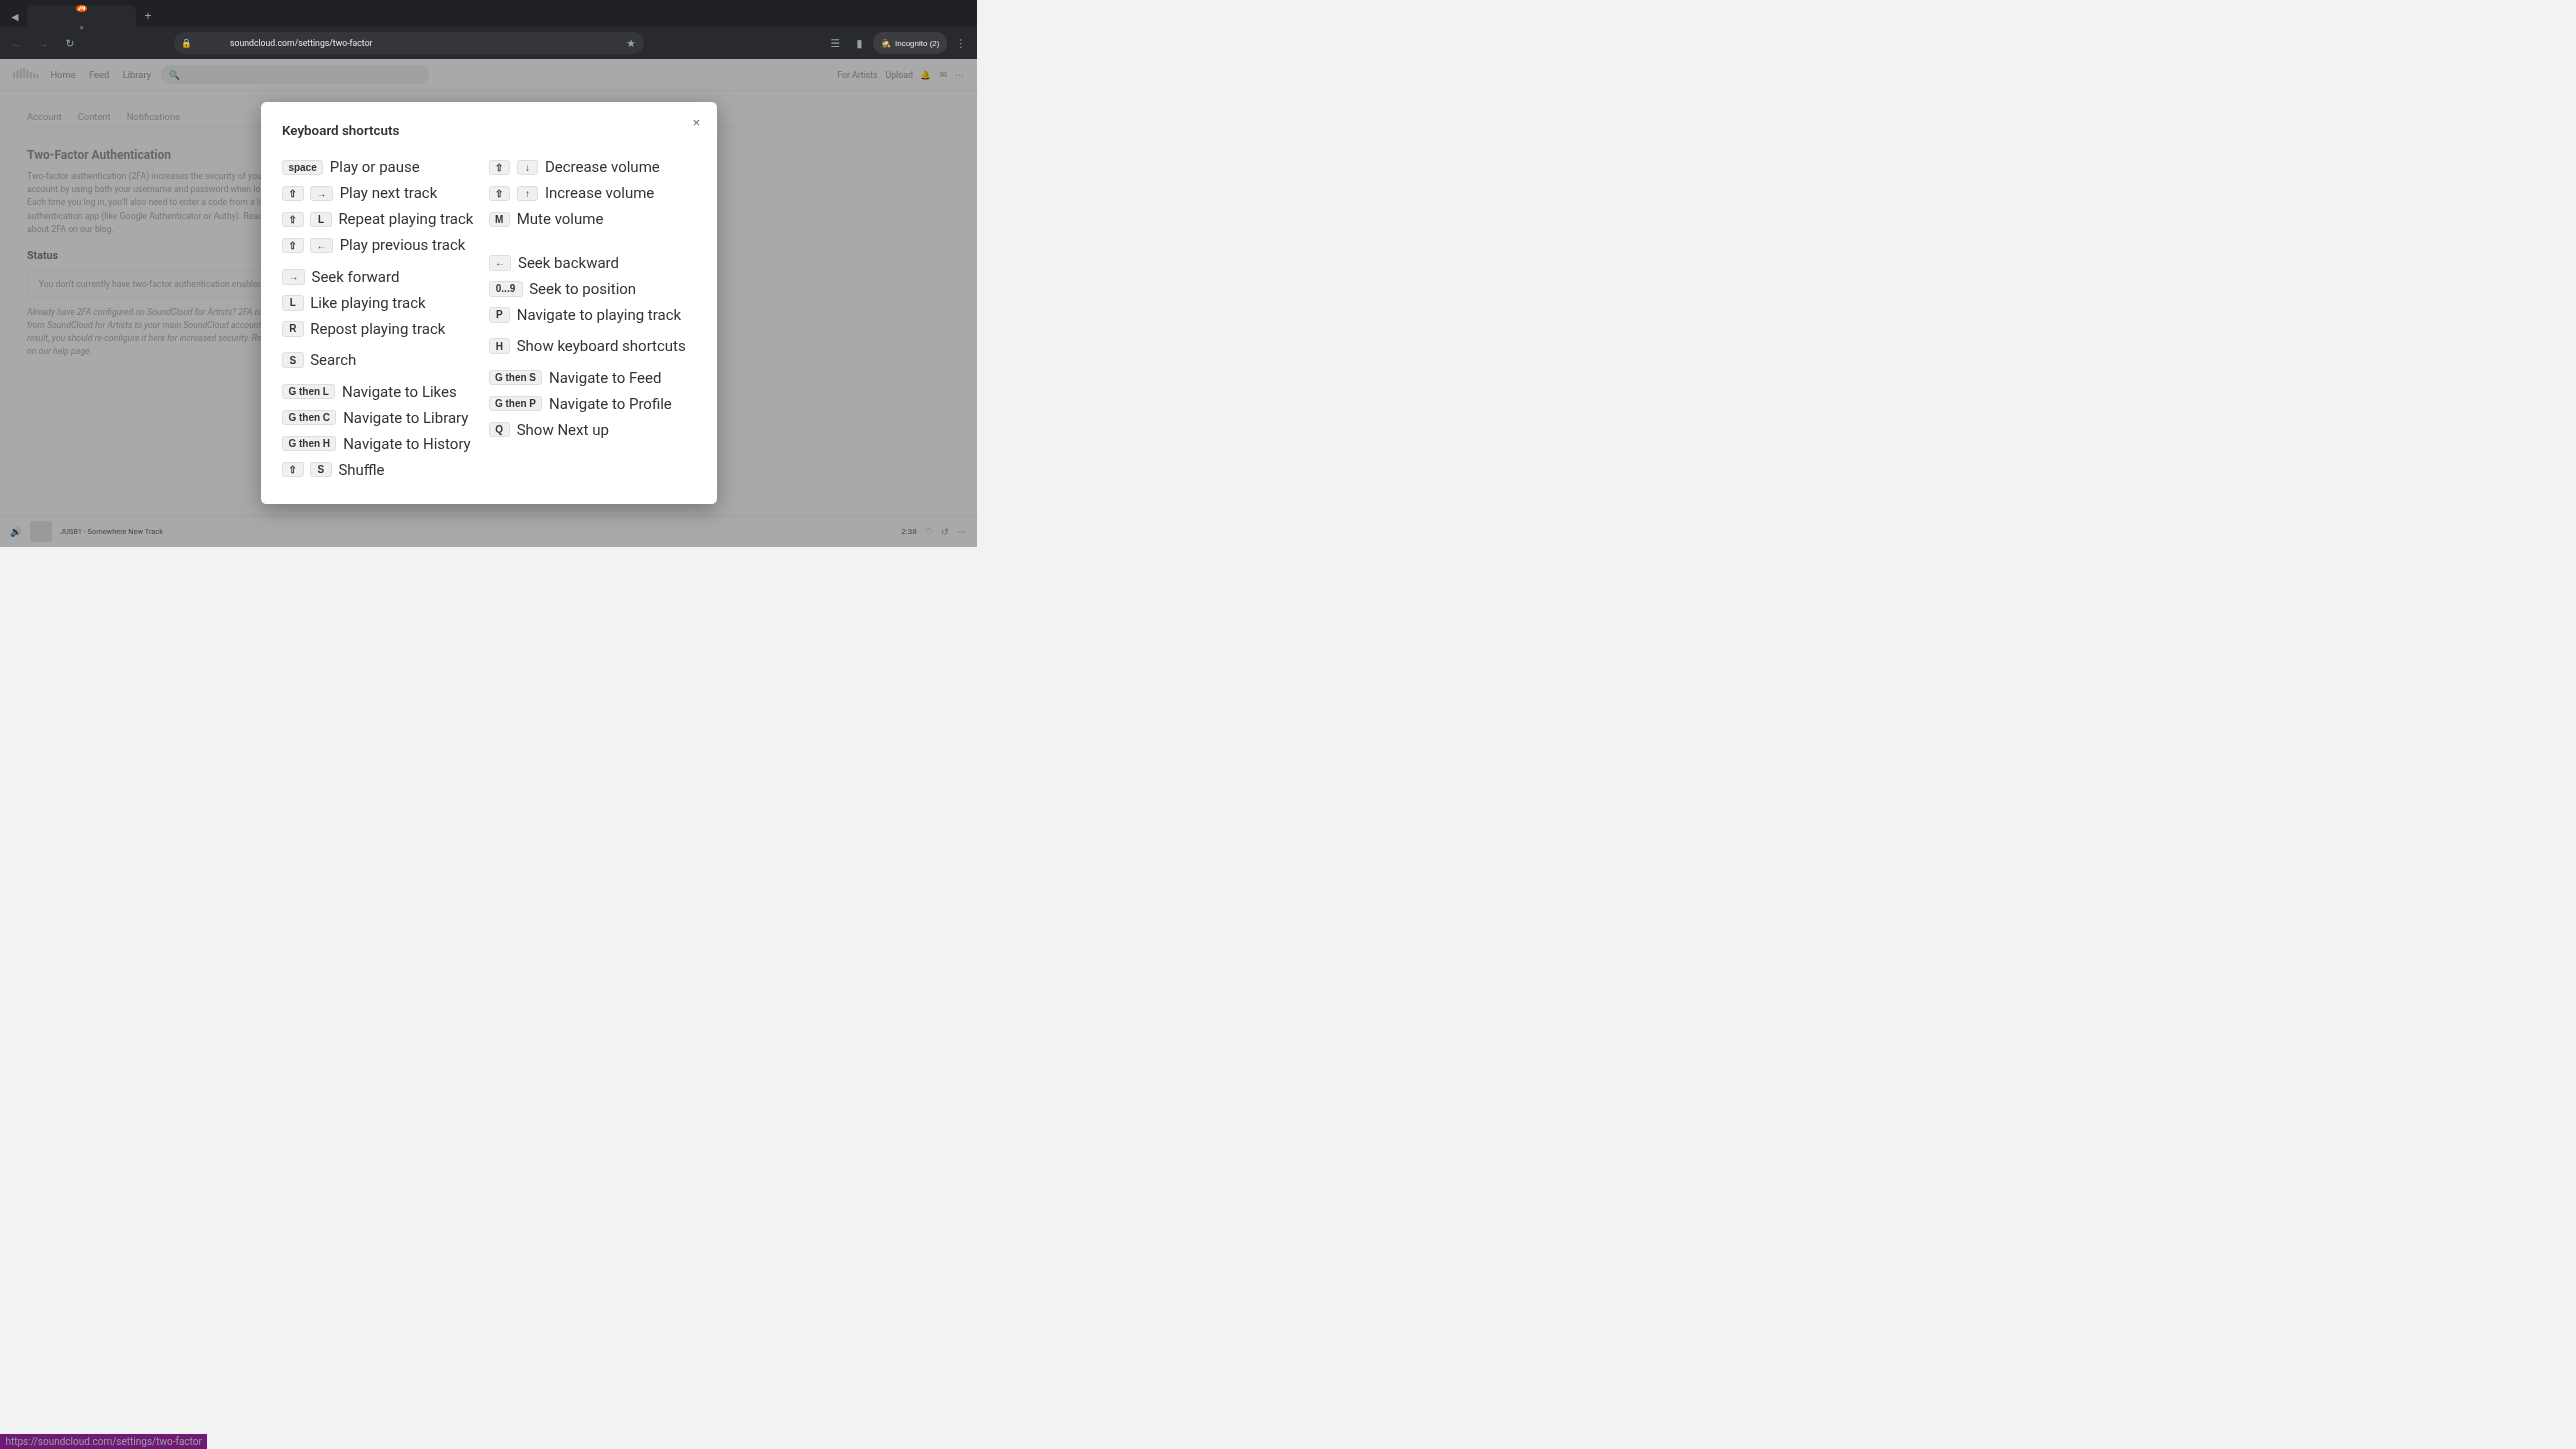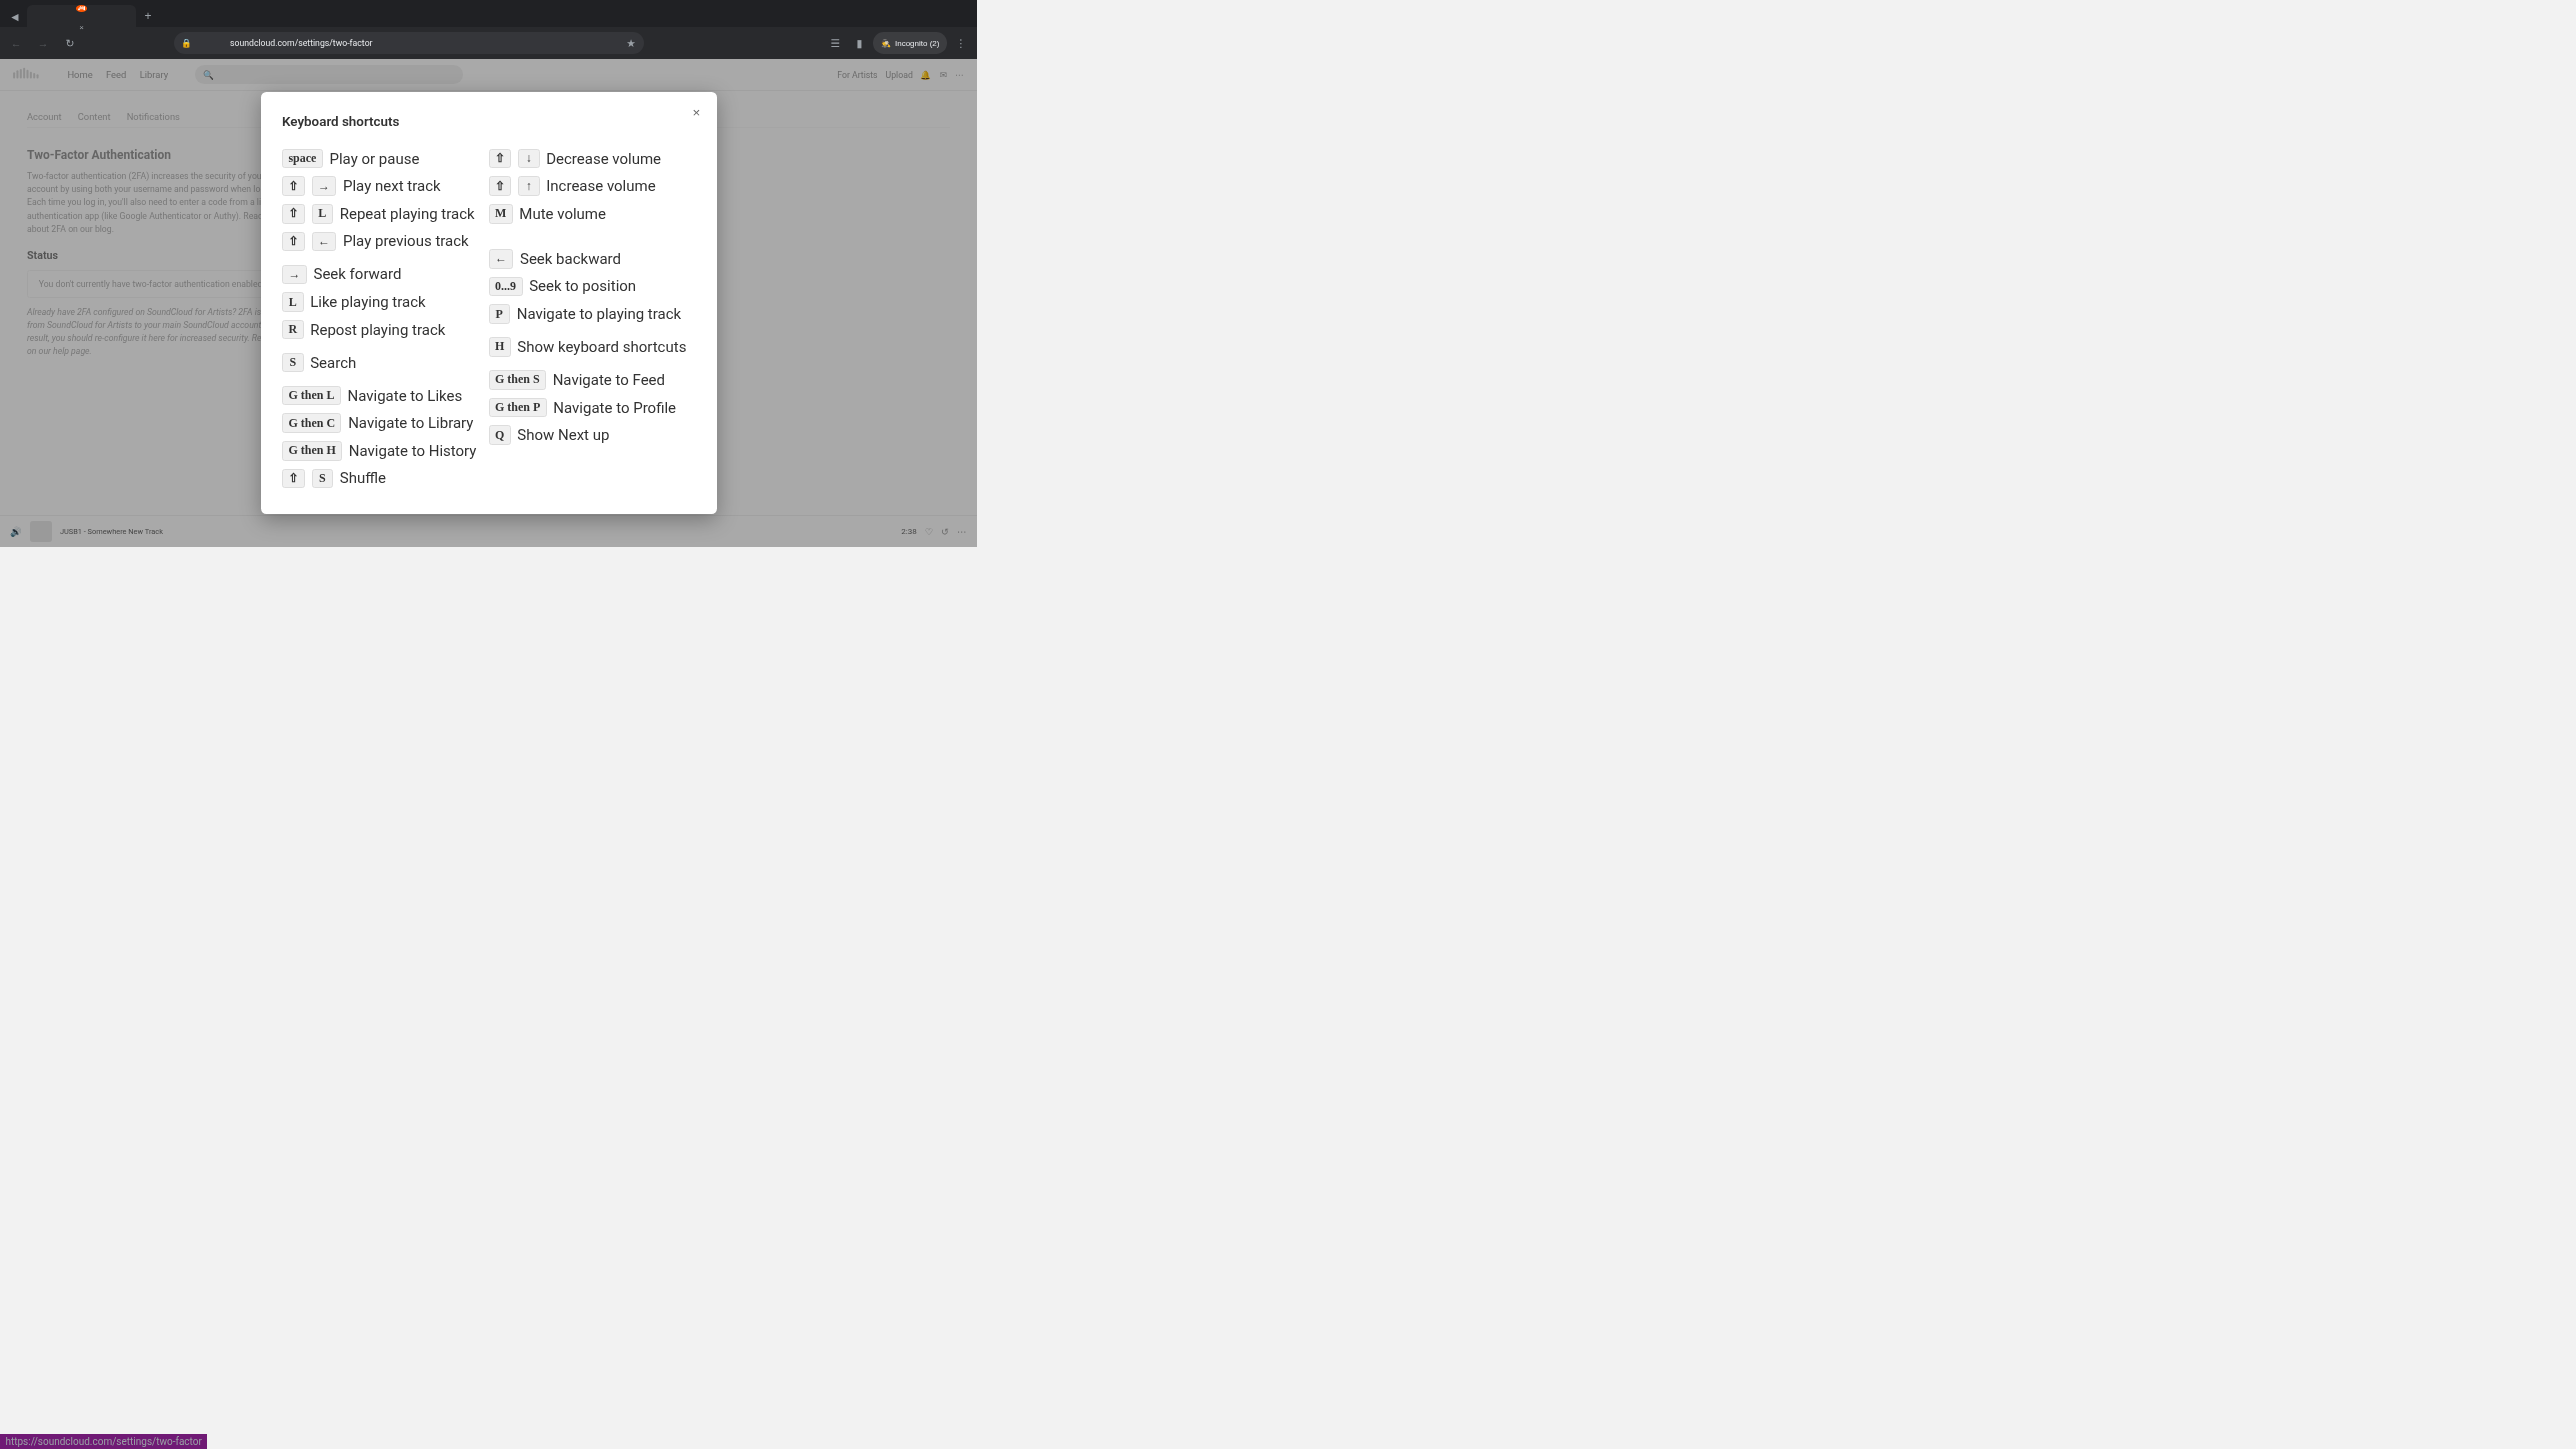--- a/index.html
+++ b/index.html
@@ -178,21 +178,21 @@
       position: relative;
     }
 
     .sc-header {
       background: #f2f2f2;
       border-bottom: 0.7px solid #e5e5e5;
       display: flex;
       align-items: center;
       padding: 0 13.4px;
       height: 32px;
-      gap: 27px;
+      gap: 10px;
     }
 
     .sc-logo {
       color: #f50;
       font-size: 16px;
       font-weight: bold;
     }
 
     .sc-nav {
       display: flex;
@@ -323,27 +323,27 @@
       align-items: center;
       gap: 6.7px;
       padding: 4px 0;
     }
 
     .key-badge {
       background: #f0f0f0;
       border: 0.7px solid #ddd;
       border-radius: 2.7px;
       padding: 1.3px 5.4px;
-      font-size: 12px;
+      font-size: 10px;
       font-weight: 600;
       color: #333;
       min-width: 21.5px;
       text-align: center;
       white-space: nowrap;
-      font-family: Liberation Serif, serif;
+      font-family: Liberation Sans, sans-serif;
     }
 
     .key-badge.wide {
       min-width: 34px;
     }
 
     .key-badge.combo {
       min-width: 40px;
     }
 

